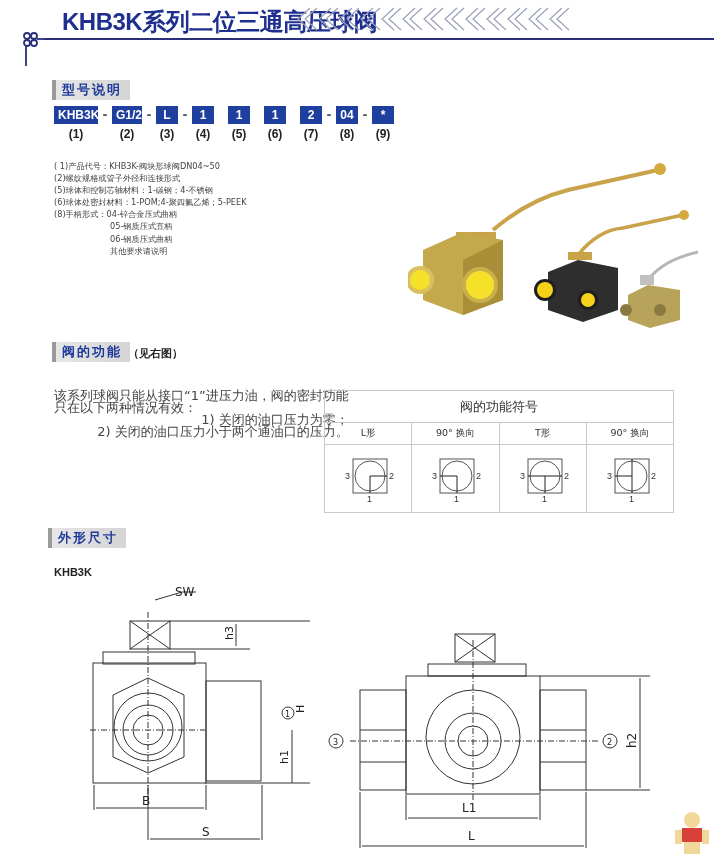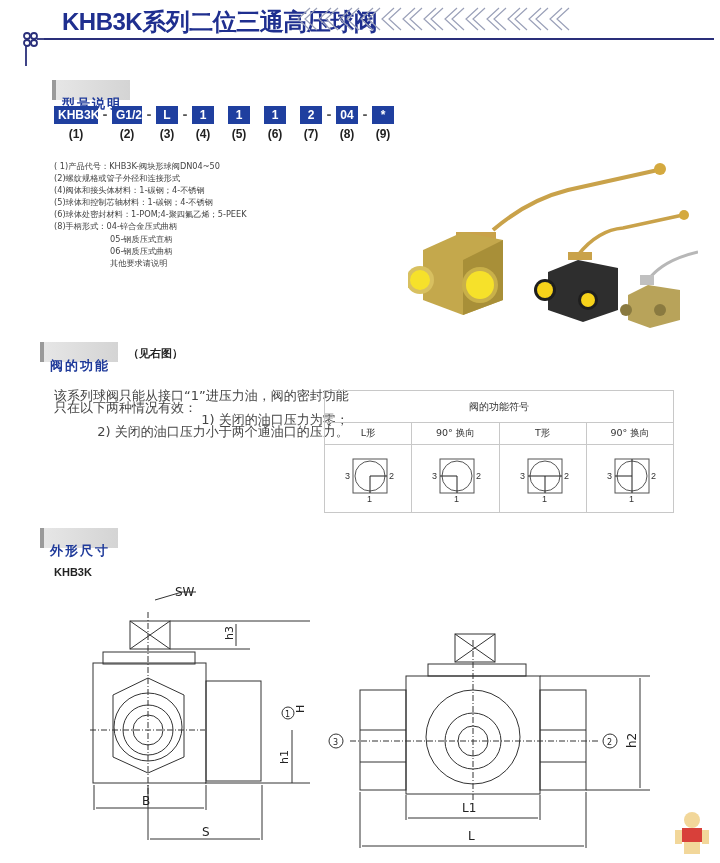--- a/index.html
+++ b/index.html
@@ -6,21 +6,21 @@
   body { width: 720px; height: 863px; background: #ffffff; position: relative; overflow: hidden; font-family: "DejaVu Sans", sans-serif; color: #333; }
   .abs { position: absolute; }
 
   
   .title { left: 62px; top: 6px; font-family: "Liberation Sans", sans-serif; font-weight: bold; font-size: 24px; color: #1f2f8f; letter-spacing: -0.5px; }
   .chevrons { left: 296px; top: 6px; width: 280px; height: 26px; }
   .rule { left: 44px; top: 38px; width: 670px; height: 2px; background: #2a2f7a; }
   .ornament { left: 22px; top: 30px; width: 22px; height: 38px; }
 
   
-  .sec-label { background: linear-gradient(to right, #9a9a9a 0, #9a9a9a 4px, #e6e6e6 4px, #d4d4d4 100%); color: #1f3a9a; font-weight: bold; font-size: 13px; padding: 16px 8px 2px 10px; letter-spacing: 2px; height: 20px; line-height: 16px; }
+  .sec-label { background: linear-gradient(to right, #9a9a9a 0, #9a9a9a 4px, #e6e6e6 4px, #d4d4d4 100%); color: #1f3a9a; font-weight: bold; font-size: 13px; padding: 2px 8px 2px 10px; letter-spacing: 2px; height: 20px; line-height: 16px; }
   .sec-note { font-weight: bold; font-size: 11px; color: #222; }
 
   
   .code-row { left: 54px; top: 106px; display: flex; align-items: flex-start; gap: 0; }
   .code-item { display: flex; flex-direction: column; align-items: center; }
   .code-box { background: #1f3f9f; color: #fff; font-family: "Liberation Sans", sans-serif; font-weight: bold; font-size: 12px; height: 18px; line-height: 18px; padding: 0 4px; text-align: center; }
   .code-idx { font-family: "Liberation Sans", sans-serif; font-weight: bold; font-size: 12px; color: #222; margin-top: 3px; }
   .code-sep { width: 14px; text-align: center; color: #555; font-weight: bold; font-size: 12px; line-height: 18px; }
   .code-gap { width: 14px; }
 
@@ -30,21 +30,21 @@
   
   .photo { left: 408px; top: 160px; width: 290px; height: 170px; }
 
   
   .func-text { left: 54px; top: 390px; font-size: 13px; line-height: 12px; color: #444; }
   .func-text .ind { padding-left: 16px; text-align: right; }
 
   
   .sym-table { left: 324px; top: 390px; width: 350px; height: 114px; border: 1px solid #c8c8c8; border-collapse: collapse; }
   .sym-table td, .sym-table th { border: 1px solid #c8c8c8; text-align: center; font-size: 9px; color: #333; font-weight: normal; }
-  .sym-table .hdr { height: 32px; font-size: 10px; }
+  .sym-table .hdr { height: 32px; font-size: 13px; }
   .sym-table .colh { height: 22px; font-size: 9.5px; }
   .sym-table .cell { height: 68px; }
 
   .kh { left: 54px; top: 566px; font-family: "Liberation Sans", sans-serif; font-weight: bold; font-size: 11px; color: #222; }
 
   .drawing { left: 0; top: 580px; width: 720px; height: 283px; }
   .mascot { left: 672px; top: 808px; width: 40px; height: 50px; }
 </style>
 </head>
 <body>
@@ -137,21 +137,20 @@
   <div class="code-sep">-</div>
   <div class="code-item">
     <div class="code-box" style="width:22px;">*</div>
     <div class="code-idx">(9)</div>
   </div>
 </div>
 
 <div class="abs desc">
   <div>( 1)产品代号：KHB3K-阀块形球阀DN04~50</div>
   <div>(2)螺纹规格或管子外径和连接形式</div>
-  <div>(4)阀体和接头体材料：1-碳钢；4-不锈钢</div>
   <div>(5)球体和控制芯轴材料：1-碳钢；4-不锈钢</div>
   <div>(6)球体处密封材料：1-POM;4-聚四氟乙烯；5-PEEK</div>
   <div>(8)手柄形式：04-锌合金压式曲柄</div>
   <div class="indent">05-钢质压式直柄</div>
   <div class="indent">06-钢质压式曲柄</div>
   <div class="indent">其他要求请说明</div>
 </div>
 
 <svg class="abs photo" viewBox="0 0 290 170">
 
@@ -174,21 +173,21 @@
   <circle cx="180" cy="140" r="10" fill="#1e1e1e"></circle>
     <circle cx="180" cy="140" r="7" fill="#f6d21a"></circle>
 
   <path d="M240 120 Q255 100 290 92" stroke="#b7b7b7" stroke-width="3" fill="none"></path>
   <rect x="232" y="115" width="14" height="10" fill="#c0c0c0"></rect>
   <polygon points="220,135 240,125 272,130 272,160 242,168 220,160" fill="#b8a35a"></polygon>
   <circle cx="218" cy="150" r="6" fill="#8a7a40"></circle>
   <circle cx="252" cy="150" r="6" fill="#8a7a40"></circle>
 </svg>
 
-<div class="abs sec-label" style="left:40px; top:342px;">阀的功能</div>
+<div class="abs sec-label" style="left:52px; top:342px;">阀的功能</div>
 <div class="abs sec-note" style="left:128px; top:346px;">（见右图）</div>
 
 <div class="abs func-text">
   <div>该系列球阀只能从接口“1”进压力油，阀的密封功能</div>
   <div>只在以下两种情况有效：</div>
   <div class="ind">1) 关闭的油口压力为零；</div>
   <div class="ind">2) 关闭的油口压力小于两个通油口的压力。</div>
 </div>
 
 <table class="abs sym-table">
@@ -240,21 +239,21 @@
         <path d="M37 6 L37 40 M20 23 L37 23" fill="none" stroke="#222" stroke-width="1"></path>
         <text x="12" y="26" font-size="9" fill="#333" font-family="Liberation Sans, sans-serif">3</text>
         <text x="56" y="26" font-size="9" fill="#333" font-family="Liberation Sans, sans-serif">2</text>
         <text x="34" y="49" font-size="9" fill="#333" font-family="Liberation Sans, sans-serif">1</text>
       </svg>
     </td>
   </tr>
 </tbody>
   </table>
 
-<div class="abs sec-label" style="left:40px; top:528px;font-family:Liberation Mono, monospace;">外形尺寸</div>
+<div class="abs sec-label" style="left:48px; top:528px;">外形尺寸</div>
 <div class="abs kh">KHB3K</div>
 
 <svg class="abs drawing" viewBox="0 580 720 283">
   <g stroke="#333" stroke-width="1" fill="none">
 
     <rect x="130" y="621" width="40" height="28"></rect>
     <path d="M130 621 L170 649 M170 621 L130 649"></path>
     <rect x="103" y="652" width="92" height="12"></rect>
     <rect x="93" y="663" width="113" height="120"></rect>
     <polygon points="148,678 184,695 184,757 148,773 113,757 113,695"></polygon>

